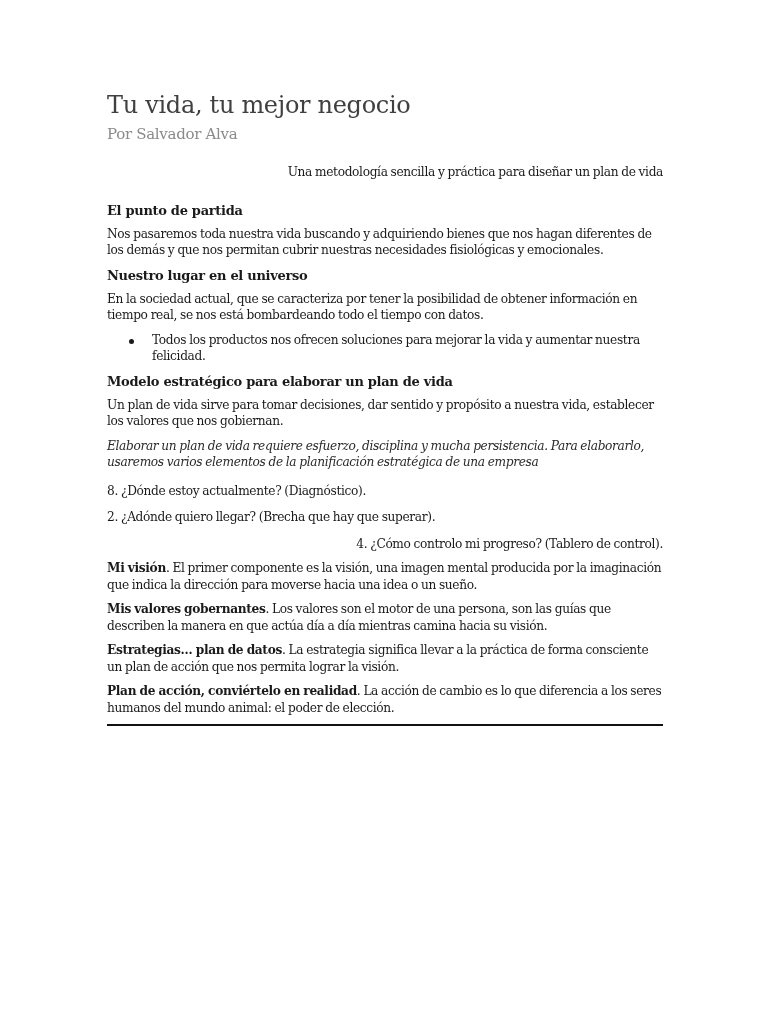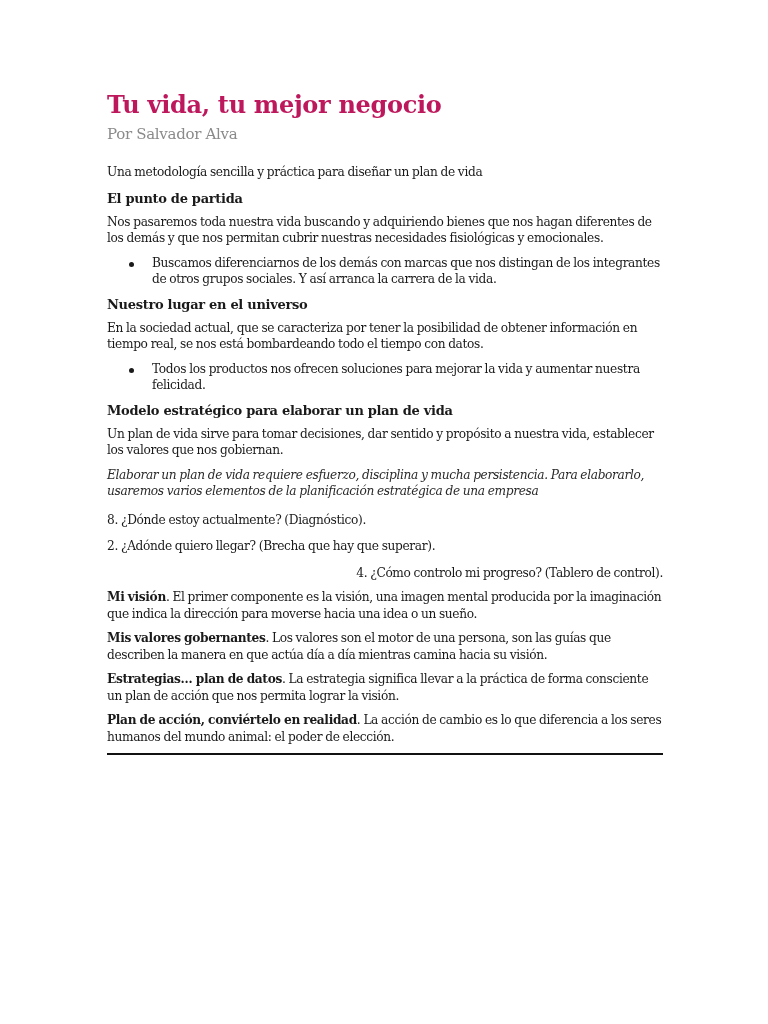--- a/index.html
+++ b/index.html
@@ -16,44 +16,45 @@
       color: #1a1a1a;
     }
     .page {
       position: absolute;
       left: 107px;
       top: 90px;
       width: 556px;
     }
     .title {
       font-family: "DejaVu Serif", serif;
-      font-weight: bold;
+      font-weight: normal;
       font-size: 24px;
       line-height: 30px;
-      color: #be185d;
+      color: #404040;
       margin: 0;
       letter-spacing: -0.3px;
     }
     .byline {
       font-family: "DejaVu Serif", serif;
       font-size: 15px;
       line-height: 28px;
       color: #8a8a8a;
       margin: 0 0 16px 0;
       letter-spacing: -0.3px;
     }
     .p {
       font-size: 12.2px;
       line-height: 16.5px;
       margin: 0 0 8px 0;
       letter-spacing: -0.35px;
       word-spacing: -0.5px;
     }
     .subtitle {
-      margin-bottom: 9px;
+      margin-bottom: 21px;
+      text-align: right;
     }
     .heading {
       font-weight: bold;
       font-size: 13px;
       line-height: 17px;
       margin: 0 0 7px 0;
       letter-spacing: -0.3px;
     }
     .bullets {
       list-style: none;
@@ -107,26 +108,20 @@
 <body>
 
 <div class="page">
   <h1 class="title">Tu vida, tu mejor negocio</h1>
   <div class="byline">Por Salvador Alva</div>
 
   <p class="p subtitle">Una metodología sencilla y práctica para diseñar un plan de vida</p>
 
   <div class="heading">El punto de partida</div>
   <p class="p">Nos pasaremos toda nuestra vida buscando y adquiriendo bienes que nos hagan diferentes de los demás y que nos permitan cubrir nuestras necesidades fisiológicas y emocionales.</p>
-  <ul class="bullets">
-    <li class="bullet-item">
-      <span class="bullet-dot"></span>
-      <span>Buscamos diferenciarnos de los demás con marcas que nos distingan de los integrantes de otros grupos sociales. Y así arranca la carrera de la vida.</span>
-    </li>
-  </ul>
 
   <div class="heading">Nuestro lugar en el universo</div>
   <p class="p">En la sociedad actual, que se caracteriza por tener la posibilidad de obtener información en tiempo real, se nos está bombardeando todo el tiempo con datos.</p>
   <ul class="bullets">
     <li class="bullet-item">
       <span class="bullet-dot"></span>
       <span>Todos los productos nos ofrecen soluciones para mejorar la vida y aumentar nuestra felicidad.</span>
     </li>
   </ul>
 

